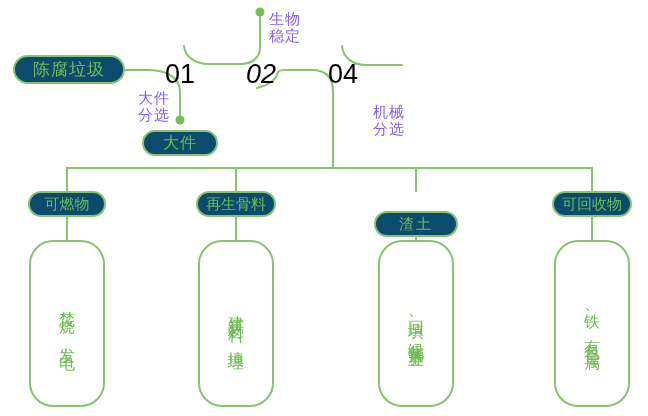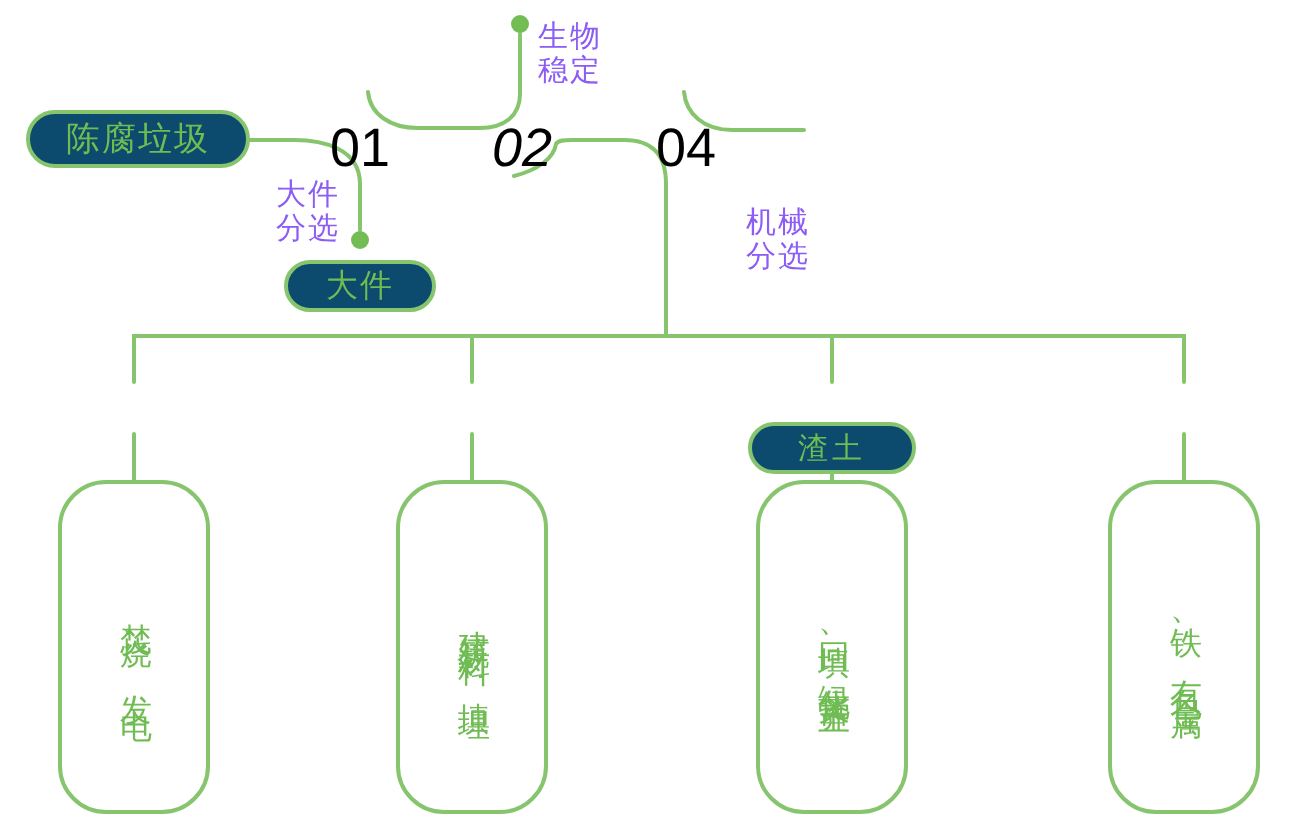--- a/index.html
+++ b/index.html
@@ -78,22 +78,31 @@
 分选</div>
   <div class="dlabel dl2">生物
 稳定</div>
   <div class="dlabel dl3">机械
 分选</div>
 
   <div class="pill bulky">
     <span>大件</span>
   </div>
 
+  <div class="pill cat cat1">
+    <span>可燃物</span>
+  </div>
+  <div class="pill cat cat2">
+    <span>再生骨料</span>
+  </div>
   <div class="pill cat cat3">
     <span>渣土</span>
+  </div>
+  <div class="pill cat cat4">
+    <span>可回收物</span>
   </div>
 
   <div class="obox ob1">
     <span class="vtext ls7">焚烧、发电</span>
   </div>
   <div class="obox ob2">
     <span class="vtext ls4">建筑材料、填埋</span>
   </div>
   <div class="obox ob3">
     <span class="vtext ls2">回填、绿化营养土</span>

